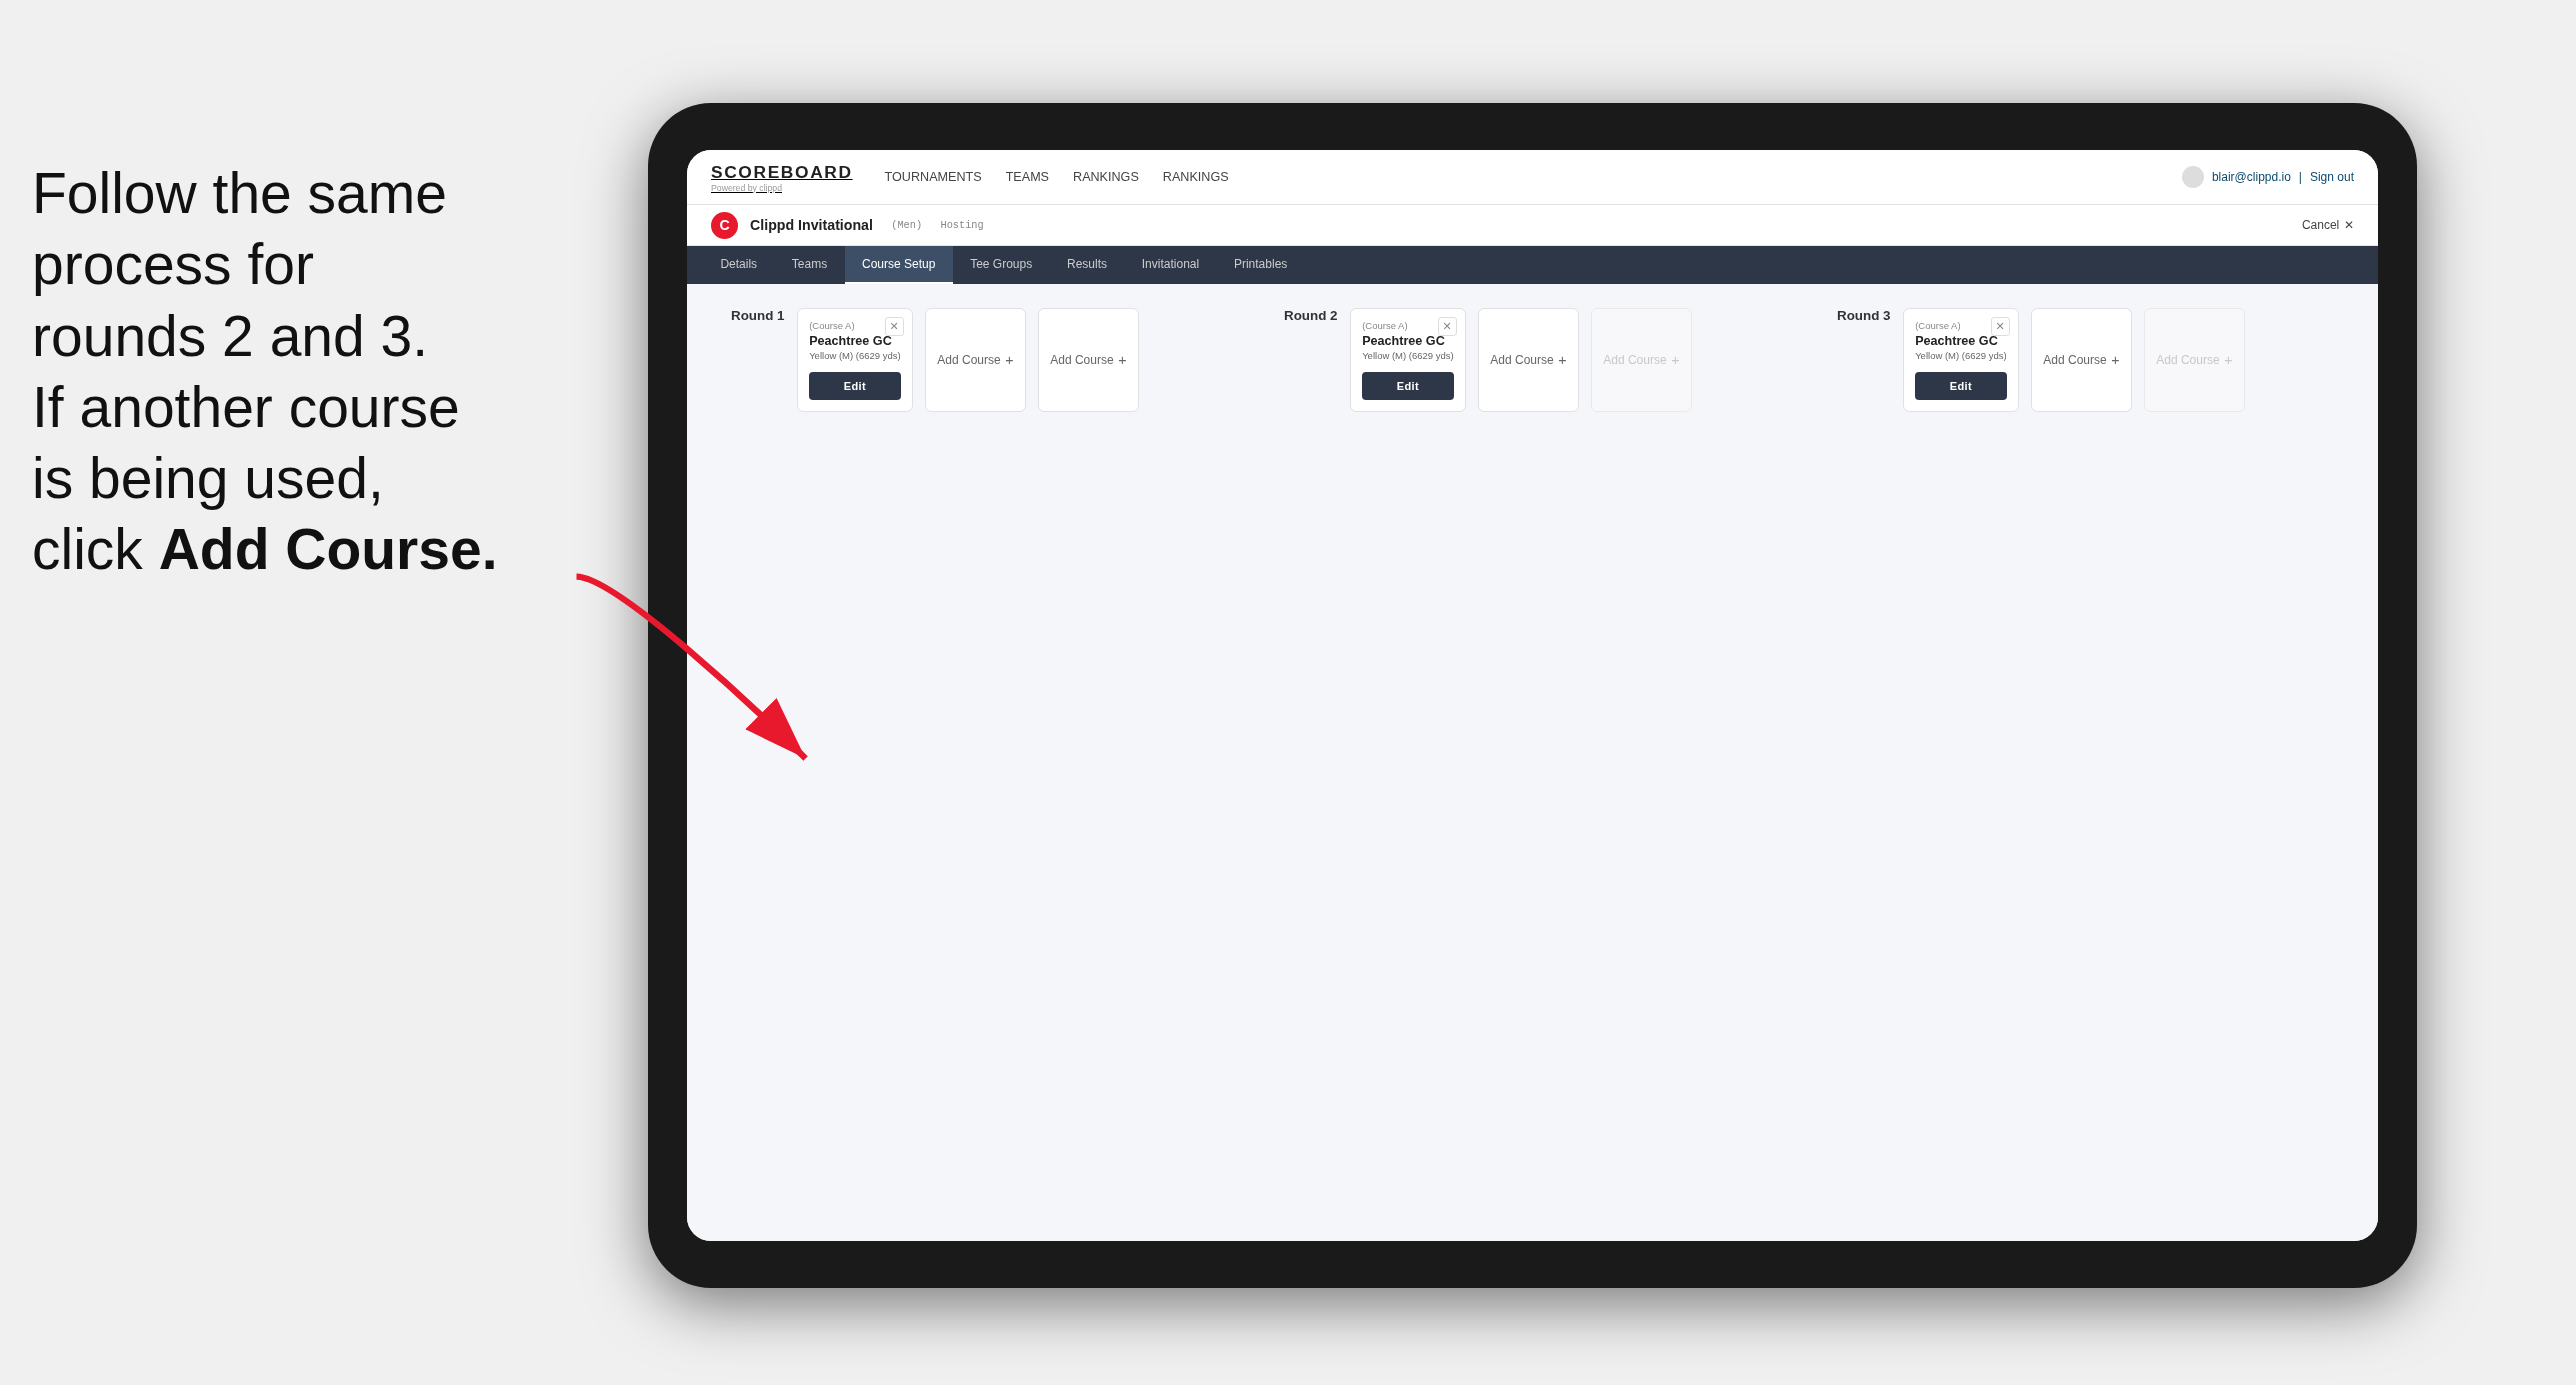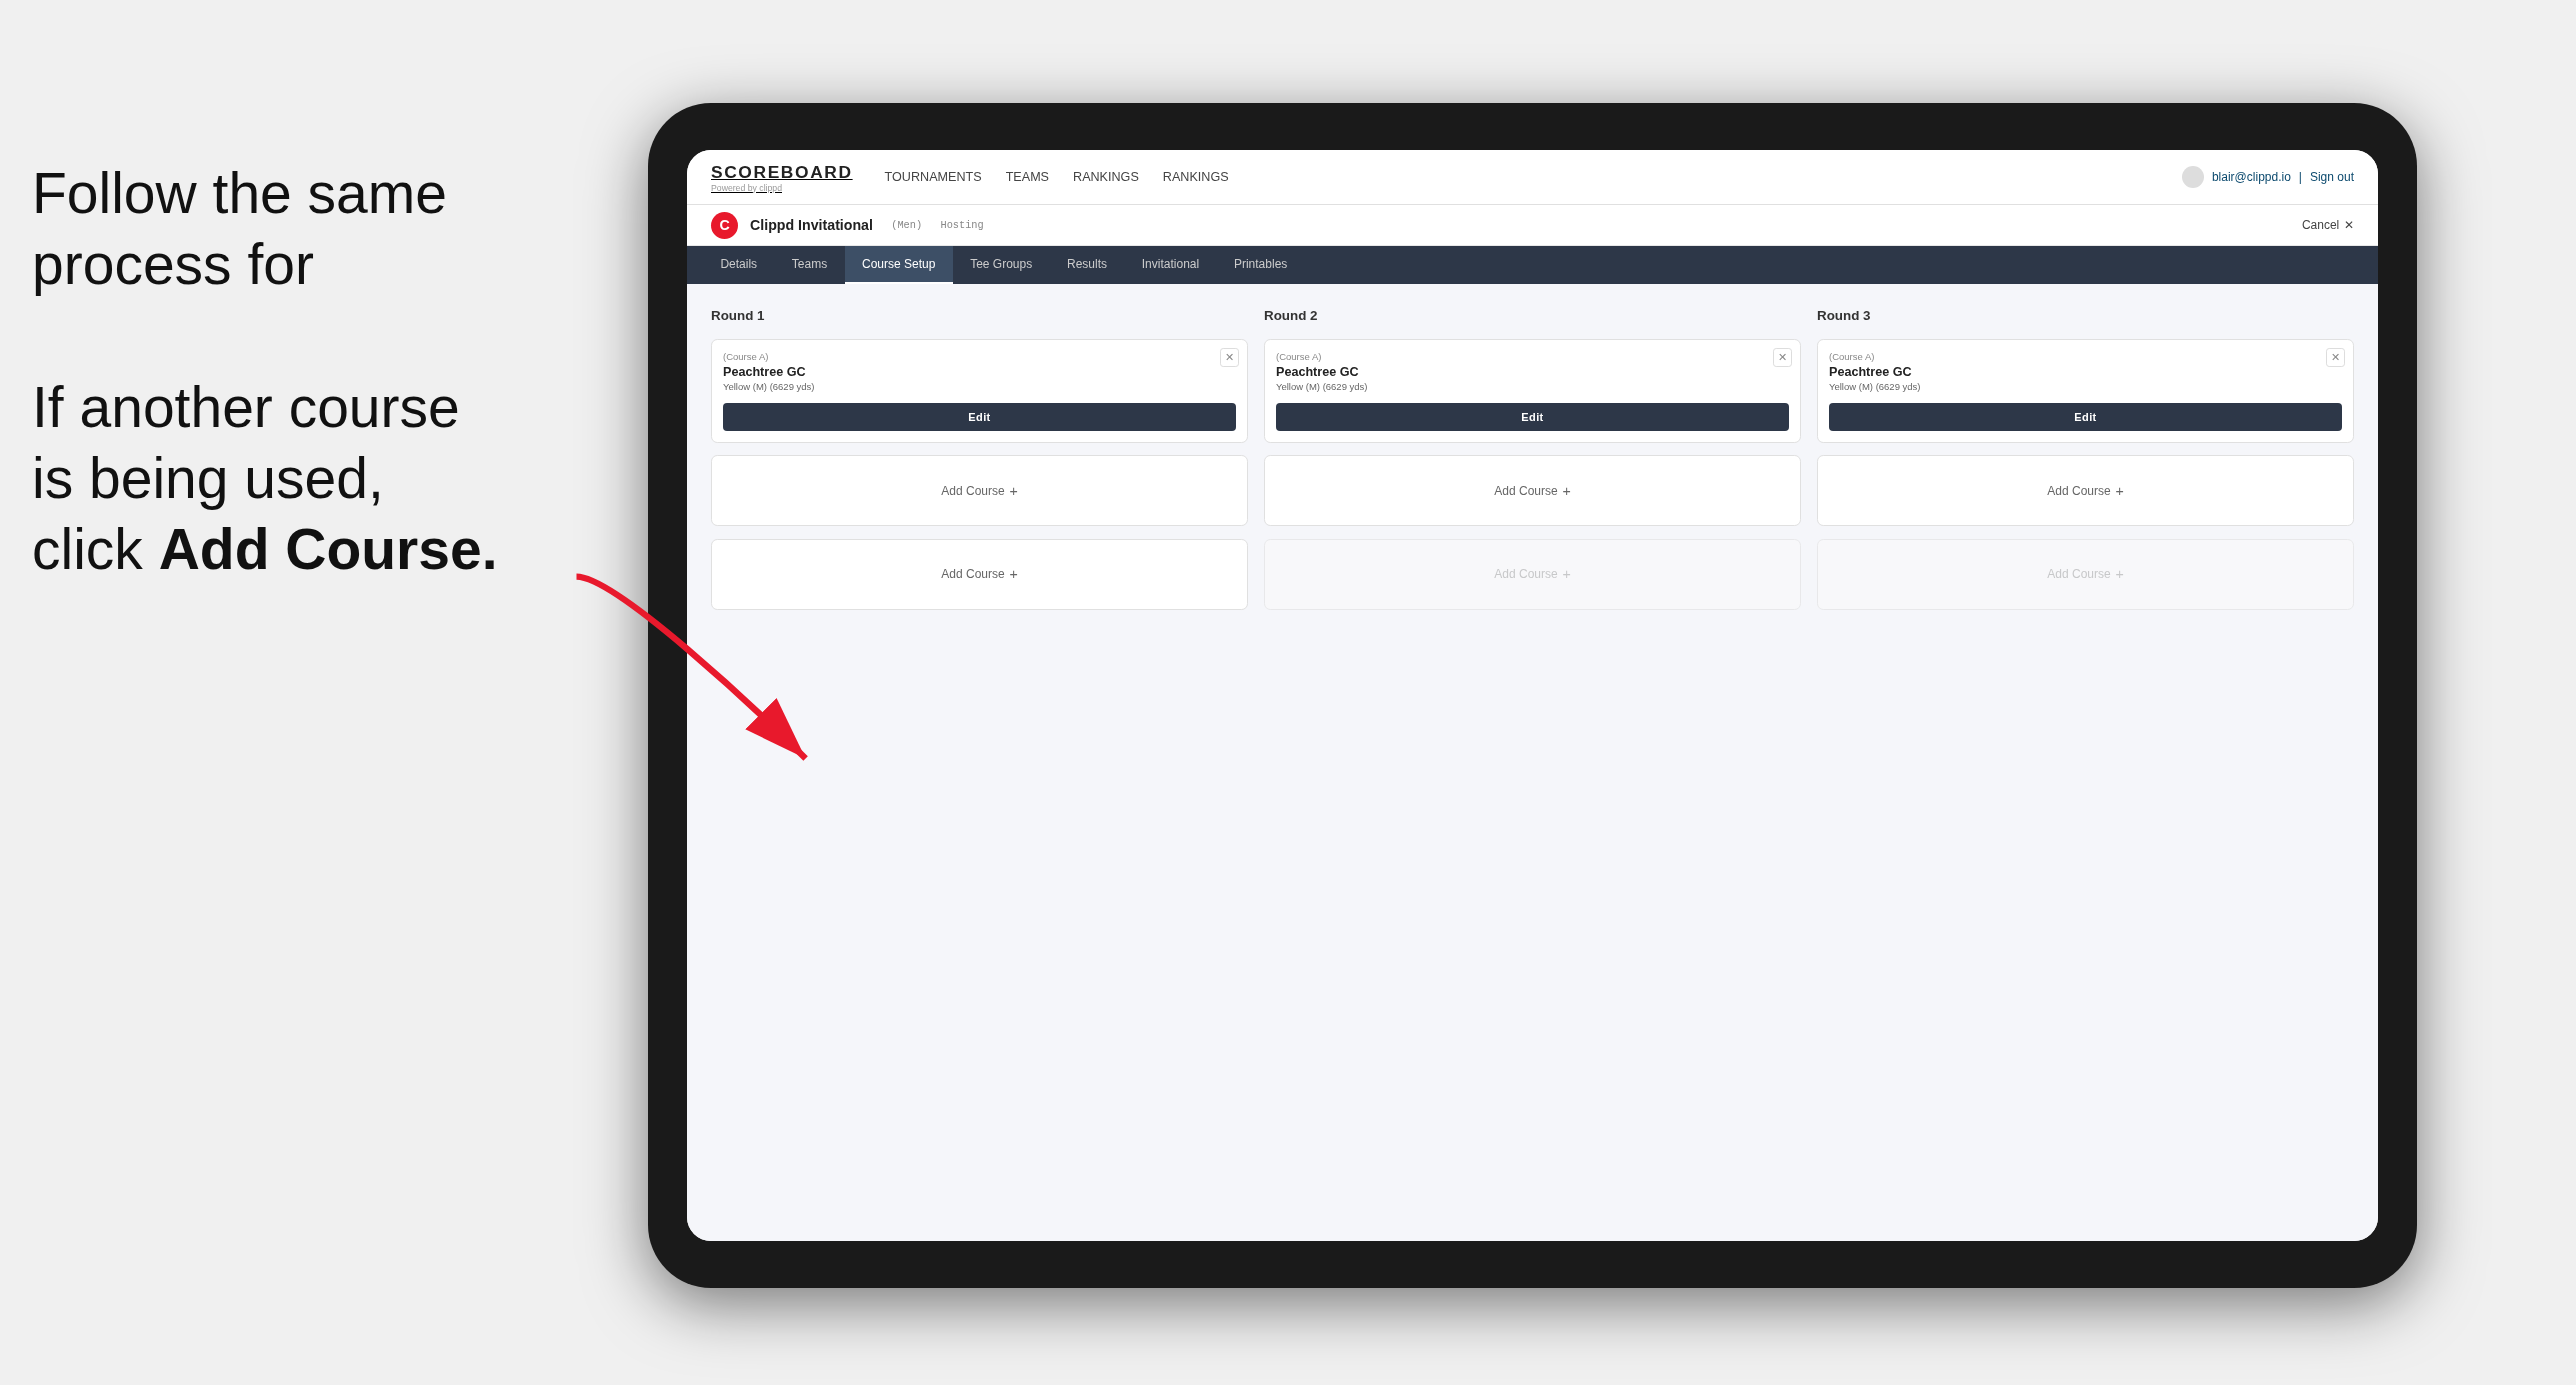--- a/index.html
+++ b/index.html
@@ -194,22 +194,23 @@
 
     
     .rounds-grid {
       display: grid;
       grid-template-columns: repeat(3, 1fr);
       gap: 16px;
     }
 
     .round-column {
       display: flex;
-      flex-direction: column;
+      flex-direction: row;
       gap: 12.6px;
+      margin-left: 20px;
     }
 
     .round-header {
       font-size: 13.4px;
       font-weight: 600;
       color: #333;
       margin-bottom: 3.2px;
     }
 
     
@@ -315,21 +316,21 @@
       pointer-events: none;
       z-index: 10;
     }
   </style>
 </head>
 <body>
 
 <div class="instruction-text">
   <span>Follow the same</span><br>
   <span>process for</span><br>
-  <br>
+  <span>rounds 2 and 3.</span><br>
   <span>If another course</span><br>
   <span>is being used,</span><br>
   <span>click </span><strong>Add Course.</strong>
 </div>
 
 <svg class="arrow-svg" viewBox="0 0 400 300">
   <defs>
     <marker id="arrowhead" markerWidth="10" markerHeight="7" refX="10" refY="3.5" orient="auto">
       <polygon points="0 0, 10 3.5, 0 7" fill="#e8192c"></polygon>
     </marker>

